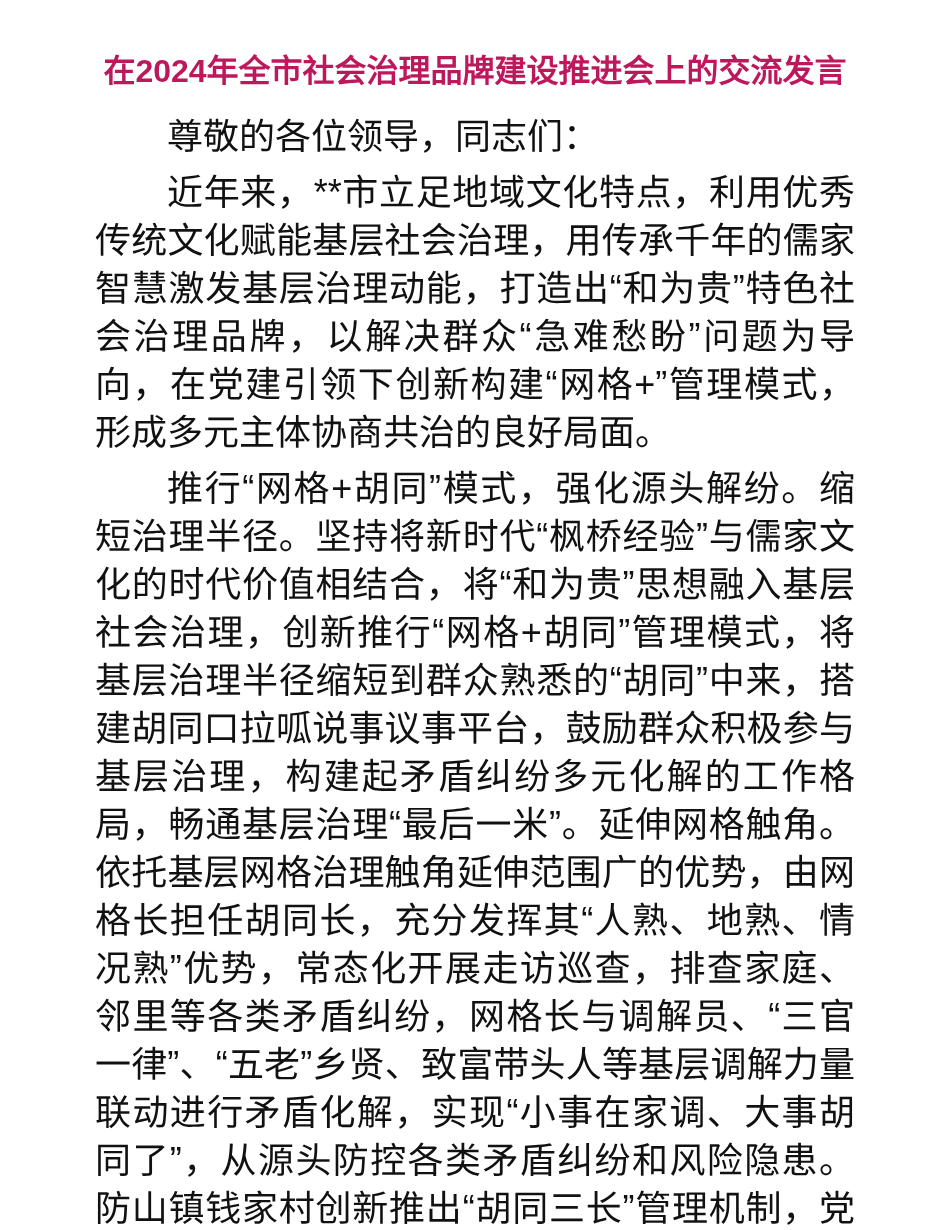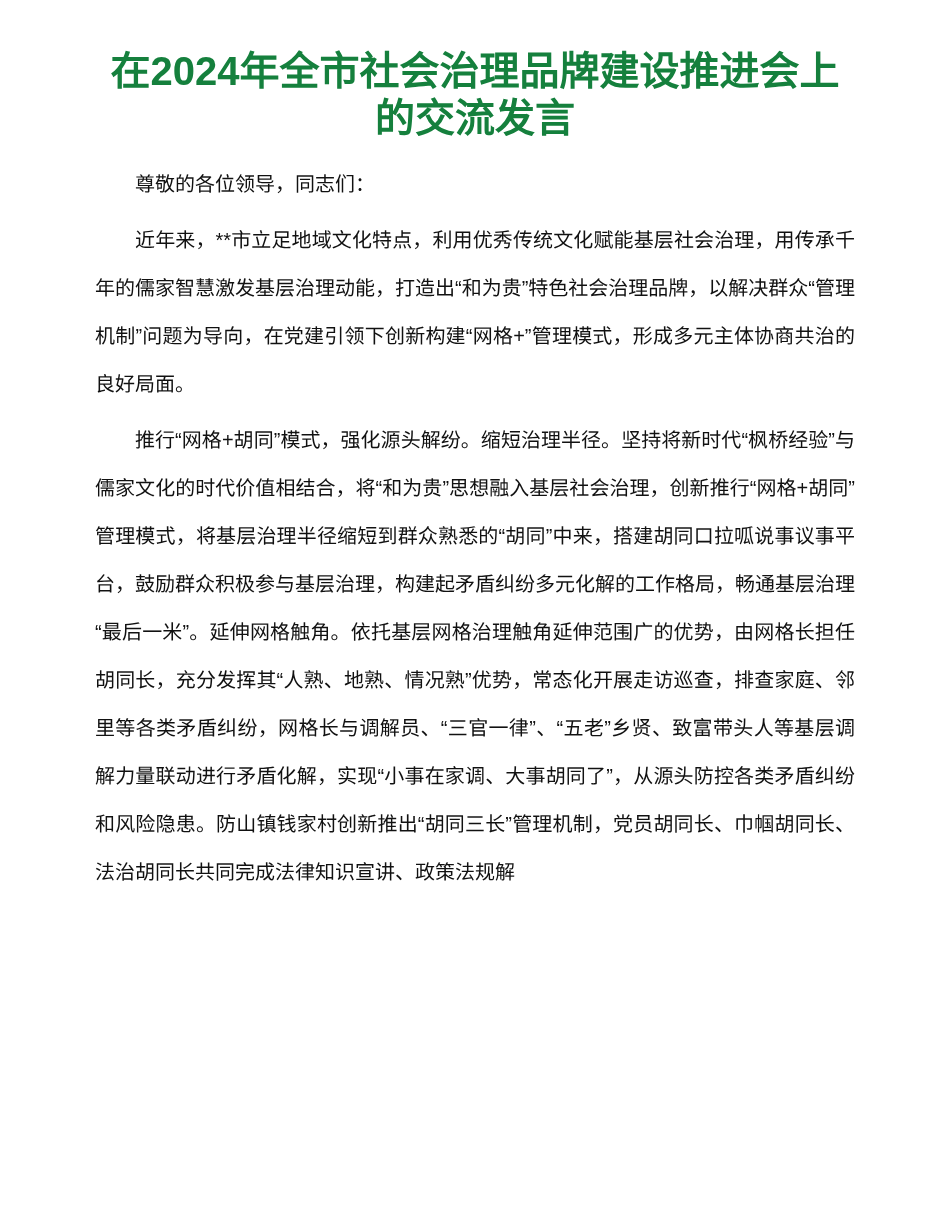--- a/index.html
+++ b/index.html
@@ -21,44 +21,44 @@
   }
   .watermark {
     text-align: center;
     font-size: 22px;
     line-height: 30px;
     color: #e53c3c;
     margin: 0 0 14px 0;
     white-space: nowrap;
   }
   .doc-title {
-    font-size: 40px;
+    font-size: 32px;
     font-weight: bold;
-    color: #15803d;
+    color: #be185d;
     text-align: center;
     line-height: 47px;
     margin: 0 0 18px 0;
     text-align-last: center;
   }
   .para {
-    font-size: 20px;
+    font-size: 36px;
     line-height: 48px;
     text-align: justify;
     text-justify: inter-ideograph;
     text-indent: 2em;
     margin: 0 0 8px 0;
     color: #111111;
     word-break: break-all;
   }
 </style>
 </head>
 <body>
 
 <div class="page">
 
   <h1 class="doc-title">在2024年全市社会治理品牌建设推进会上的交流发言</h1>
 
   <p class="para">尊敬的各位领导，同志们：</p>
 
-  <p class="para">近年来，**市立足地域文化特点，利用优秀传统文化赋能基层社会治理，用传承千年的儒家智慧激发基层治理动能，打造出“和为贵”特色社会治理品牌，以解决群众“管理机制”问题为导向，在党建引领下创新构建“网格+”管理模式，形成多元主体协商共治的良好局面。</p>
+  <p class="para">近年来，**市立足地域文化特点，利用优秀传统文化赋能基层社会治理，用传承千年的儒家智慧激发基层治理动能，打造出“和为贵”特色社会治理品牌，以解决群众“急难愁盼”问题为导向，在党建引领下创新构建“网格+”管理模式，形成多元主体协商共治的良好局面。</p>
 
   <p class="para">推行“网格+胡同”模式，强化源头解纷。缩短治理半径。坚持将新时代“枫桥经验”与儒家文化的时代价值相结合，将“和为贵”思想融入基层社会治理，创新推行“网格+胡同”管理模式，将基层治理半径缩短到群众熟悉的“胡同”中来，搭建胡同口拉呱说事议事平台，鼓励群众积极参与基层治理，构建起矛盾纠纷多元化解的工作格局，畅通基层治理“最后一米”。延伸网格触角。依托基层网格治理触角延伸范围广的优势，由网格长担任胡同长，充分发挥其“人熟、地熟、情况熟”优势，常态化开展走访巡查，排查家庭、邻里等各类矛盾纠纷，网格长与调解员、“三官一律”、“五老”乡贤、致富带头人等基层调解力量联动进行矛盾化解，实现“小事在家调、大事胡同了”，从源头防控各类矛盾纠纷和风险隐患。防山镇钱家村创新推出“胡同三长”管理机制，党员胡同长、巾帼胡同长、法治胡同长共同完成法律知识宣讲、政策法规解</p>
 </div>
 
 </body></html>

